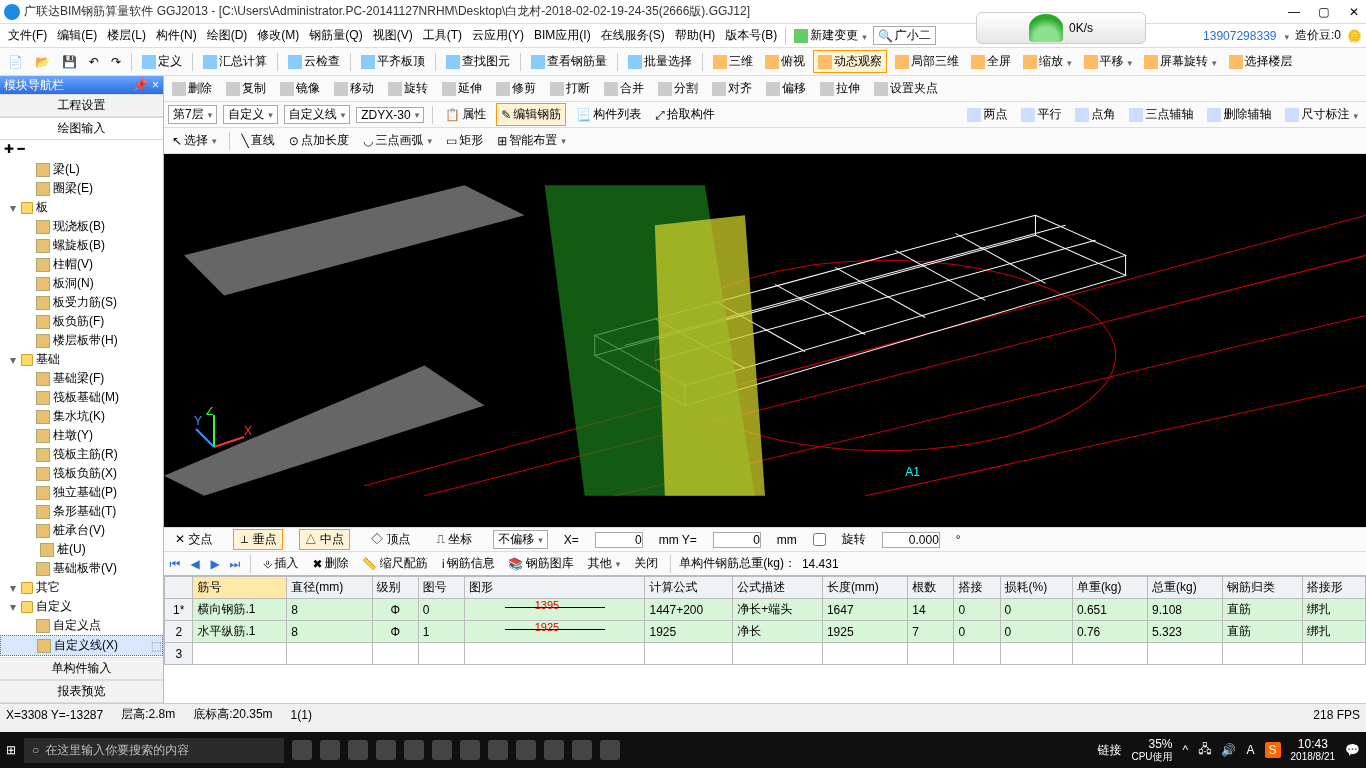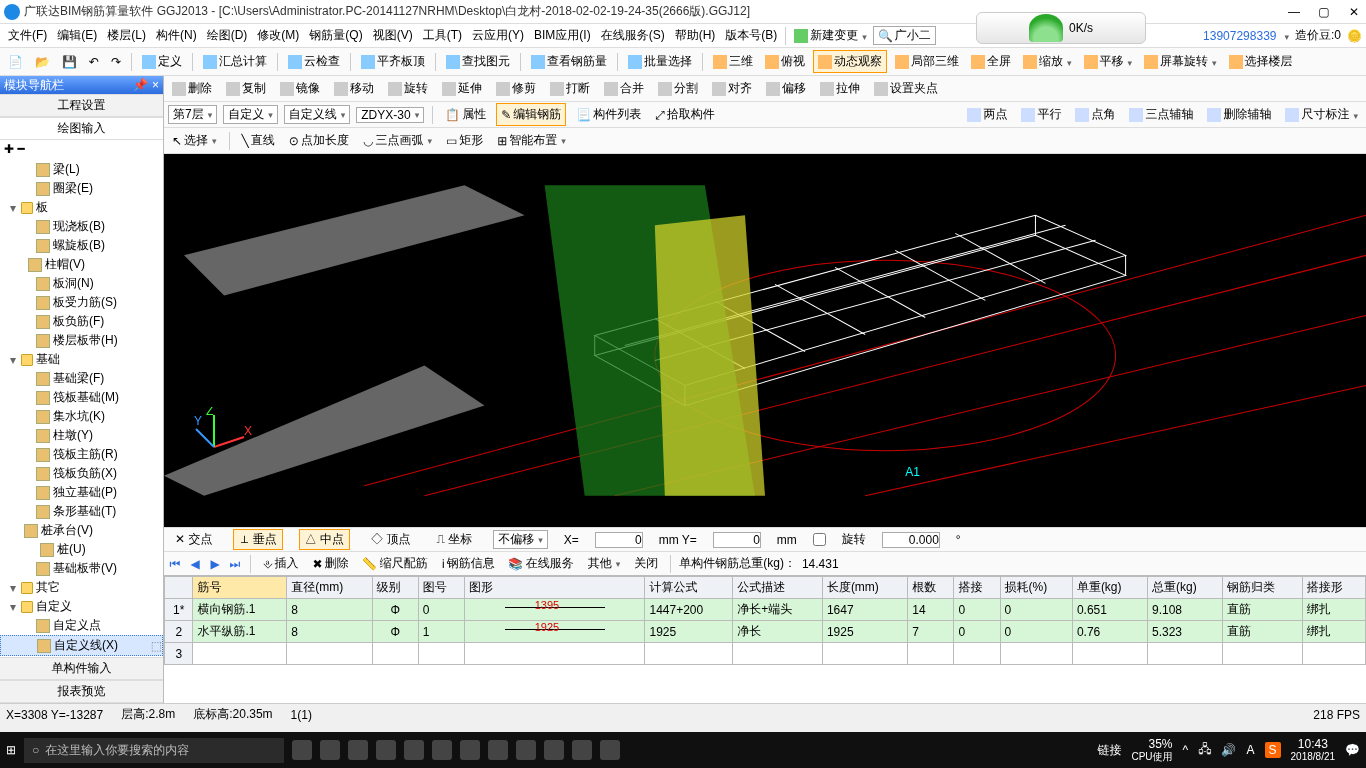--- a/index.html
+++ b/index.html
@@ -171,21 +171,21 @@
           <span>板</span>
         </div>
         <div class="node  " style="padding-left:36px">
           <span class="ti"></span>
           <span>现浇板(B)</span>
         </div>
         <div class="node  " style="padding-left:36px">
           <span class="ti"></span>
           <span>螺旋板(B)</span>
         </div>
-        <div class="node  " style="padding-left:28px">
+        <div class="node  " style="padding-left:36px">
           <span class="ti"></span>
           <span>柱帽(V)</span>
         </div>
         <div class="node  " style="padding-left:36px">
           <span class="ti"></span>
           <span>板洞(N)</span>
         </div>
         <div class="node  " style="padding-left:36px">
           <span class="ti"></span>
           <span>板受力筋(S)</span>
@@ -228,21 +228,21 @@
           <span>筏板负筋(X)</span>
         </div>
         <div class="node  " style="padding-left:36px">
           <span class="ti"></span>
           <span>独立基础(P)</span>
         </div>
         <div class="node  " style="padding-left:36px">
           <span class="ti"></span>
           <span>条形基础(T)</span>
         </div>
-        <div class="node  " style="padding-left:24px">
+        <div class="node  " style="padding-left:36px">
           <span class="ti"></span>
           <span>桩承台(V)</span>
         </div>
         <div class="node  " style="padding-left:40px">
           <span class="ti"></span>
           <span>桩(U)</span>
         </div>
         <div class="node  " style="padding-left:36px">
           <span class="ti"></span>
           <span>基础板带(V)</span>
@@ -378,21 +378,21 @@
     <div class="bot-tools">
       <span class="navbtn">⏮</span>
       <span class="navbtn">◀</span>
       <span class="navbtn">▶</span>
       <span class="navbtn">⏭</span>
       <span class="tb-sep"></span>
       <span class="tb-btn">⎀<span>插入</span></span>
       <span class="tb-btn">✖<span>删除</span></span>
       <span class="tb-btn">📏<span>缩尺配筋</span></span>
       <span class="tb-btn">ℹ<span>钢筋信息</span></span>
-      <span class="tb-btn">📚<span>在线服务</span></span>
+      <span class="tb-btn">📚<span>钢筋图库</span></span>
       <span class="tb-btn chev">
           <span>其他</span>
         </span>
       <span class="tb-btn">
           <span>关闭</span>
         </span>
       <span class="tb-sep"></span>
       <span>单构件钢筋总重(kg)：</span>
       <span>14.431</span>
     </div>

